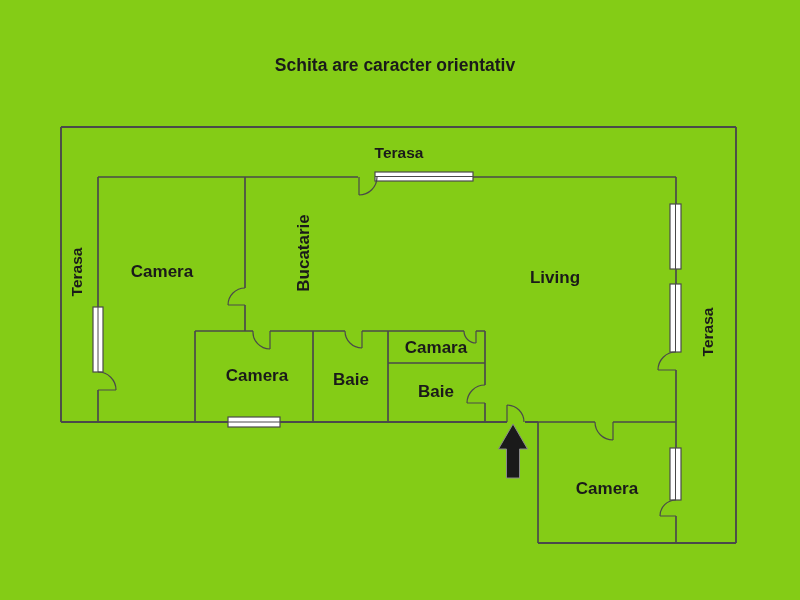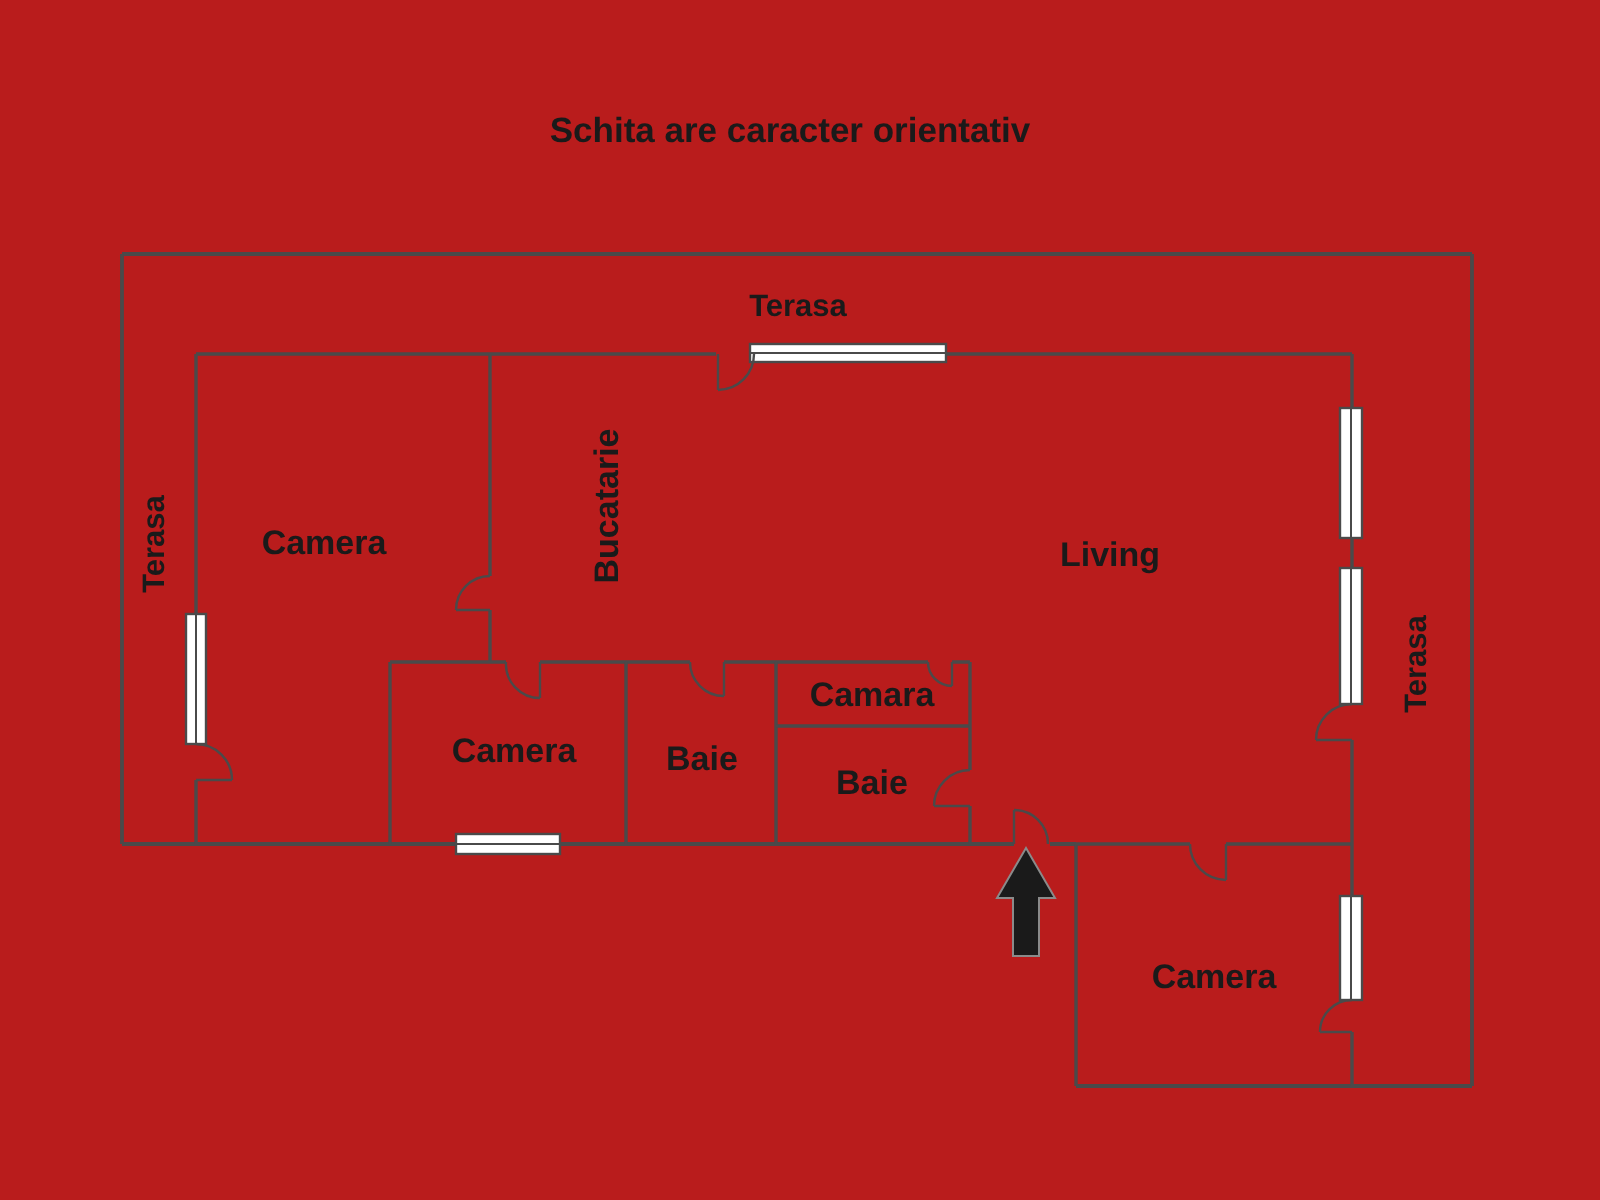--- a/index.html
+++ b/index.html
@@ -2,21 +2,21 @@
 <html><head>
 <meta charset="utf-8">
 <style>
   html,body{margin:0;padding:0;}
   body{
     width:800px;height:600px;
     background:#ffffff;
     font-family:"Liberation Sans", sans-serif;
     overflow:hidden;
   }
-  .stage{position:relative;width:800px;height:600px;background:#b91c1c;}
+  .stage{position:relative;width:800px;height:600px;background:#84cc16;}
   svg{display:block;}
   .wall{fill:none;stroke:#4a4a4a;stroke-width:1.7;stroke-linecap:butt;}
   .outer{stroke-width:1.9;}
   .door{fill:none;stroke:#4a4a4a;stroke-width:1.2;}
   .win{fill:#ffffff;stroke:#4a4a4a;stroke-width:1.2;}
   .winline{fill:none;stroke:#4a4a4a;stroke-width:1;}
   .arrow{fill:#1a1a1a;stroke:#8a8a8a;stroke-width:1;}
   .lbl{fill:#1a1a1a;font-family:"Liberation Sans", sans-serif;font-weight:600;text-anchor:middle;}
   .lbl-room{font-size:17px;}
   .lbl-terasa{font-size:15.5px;}

